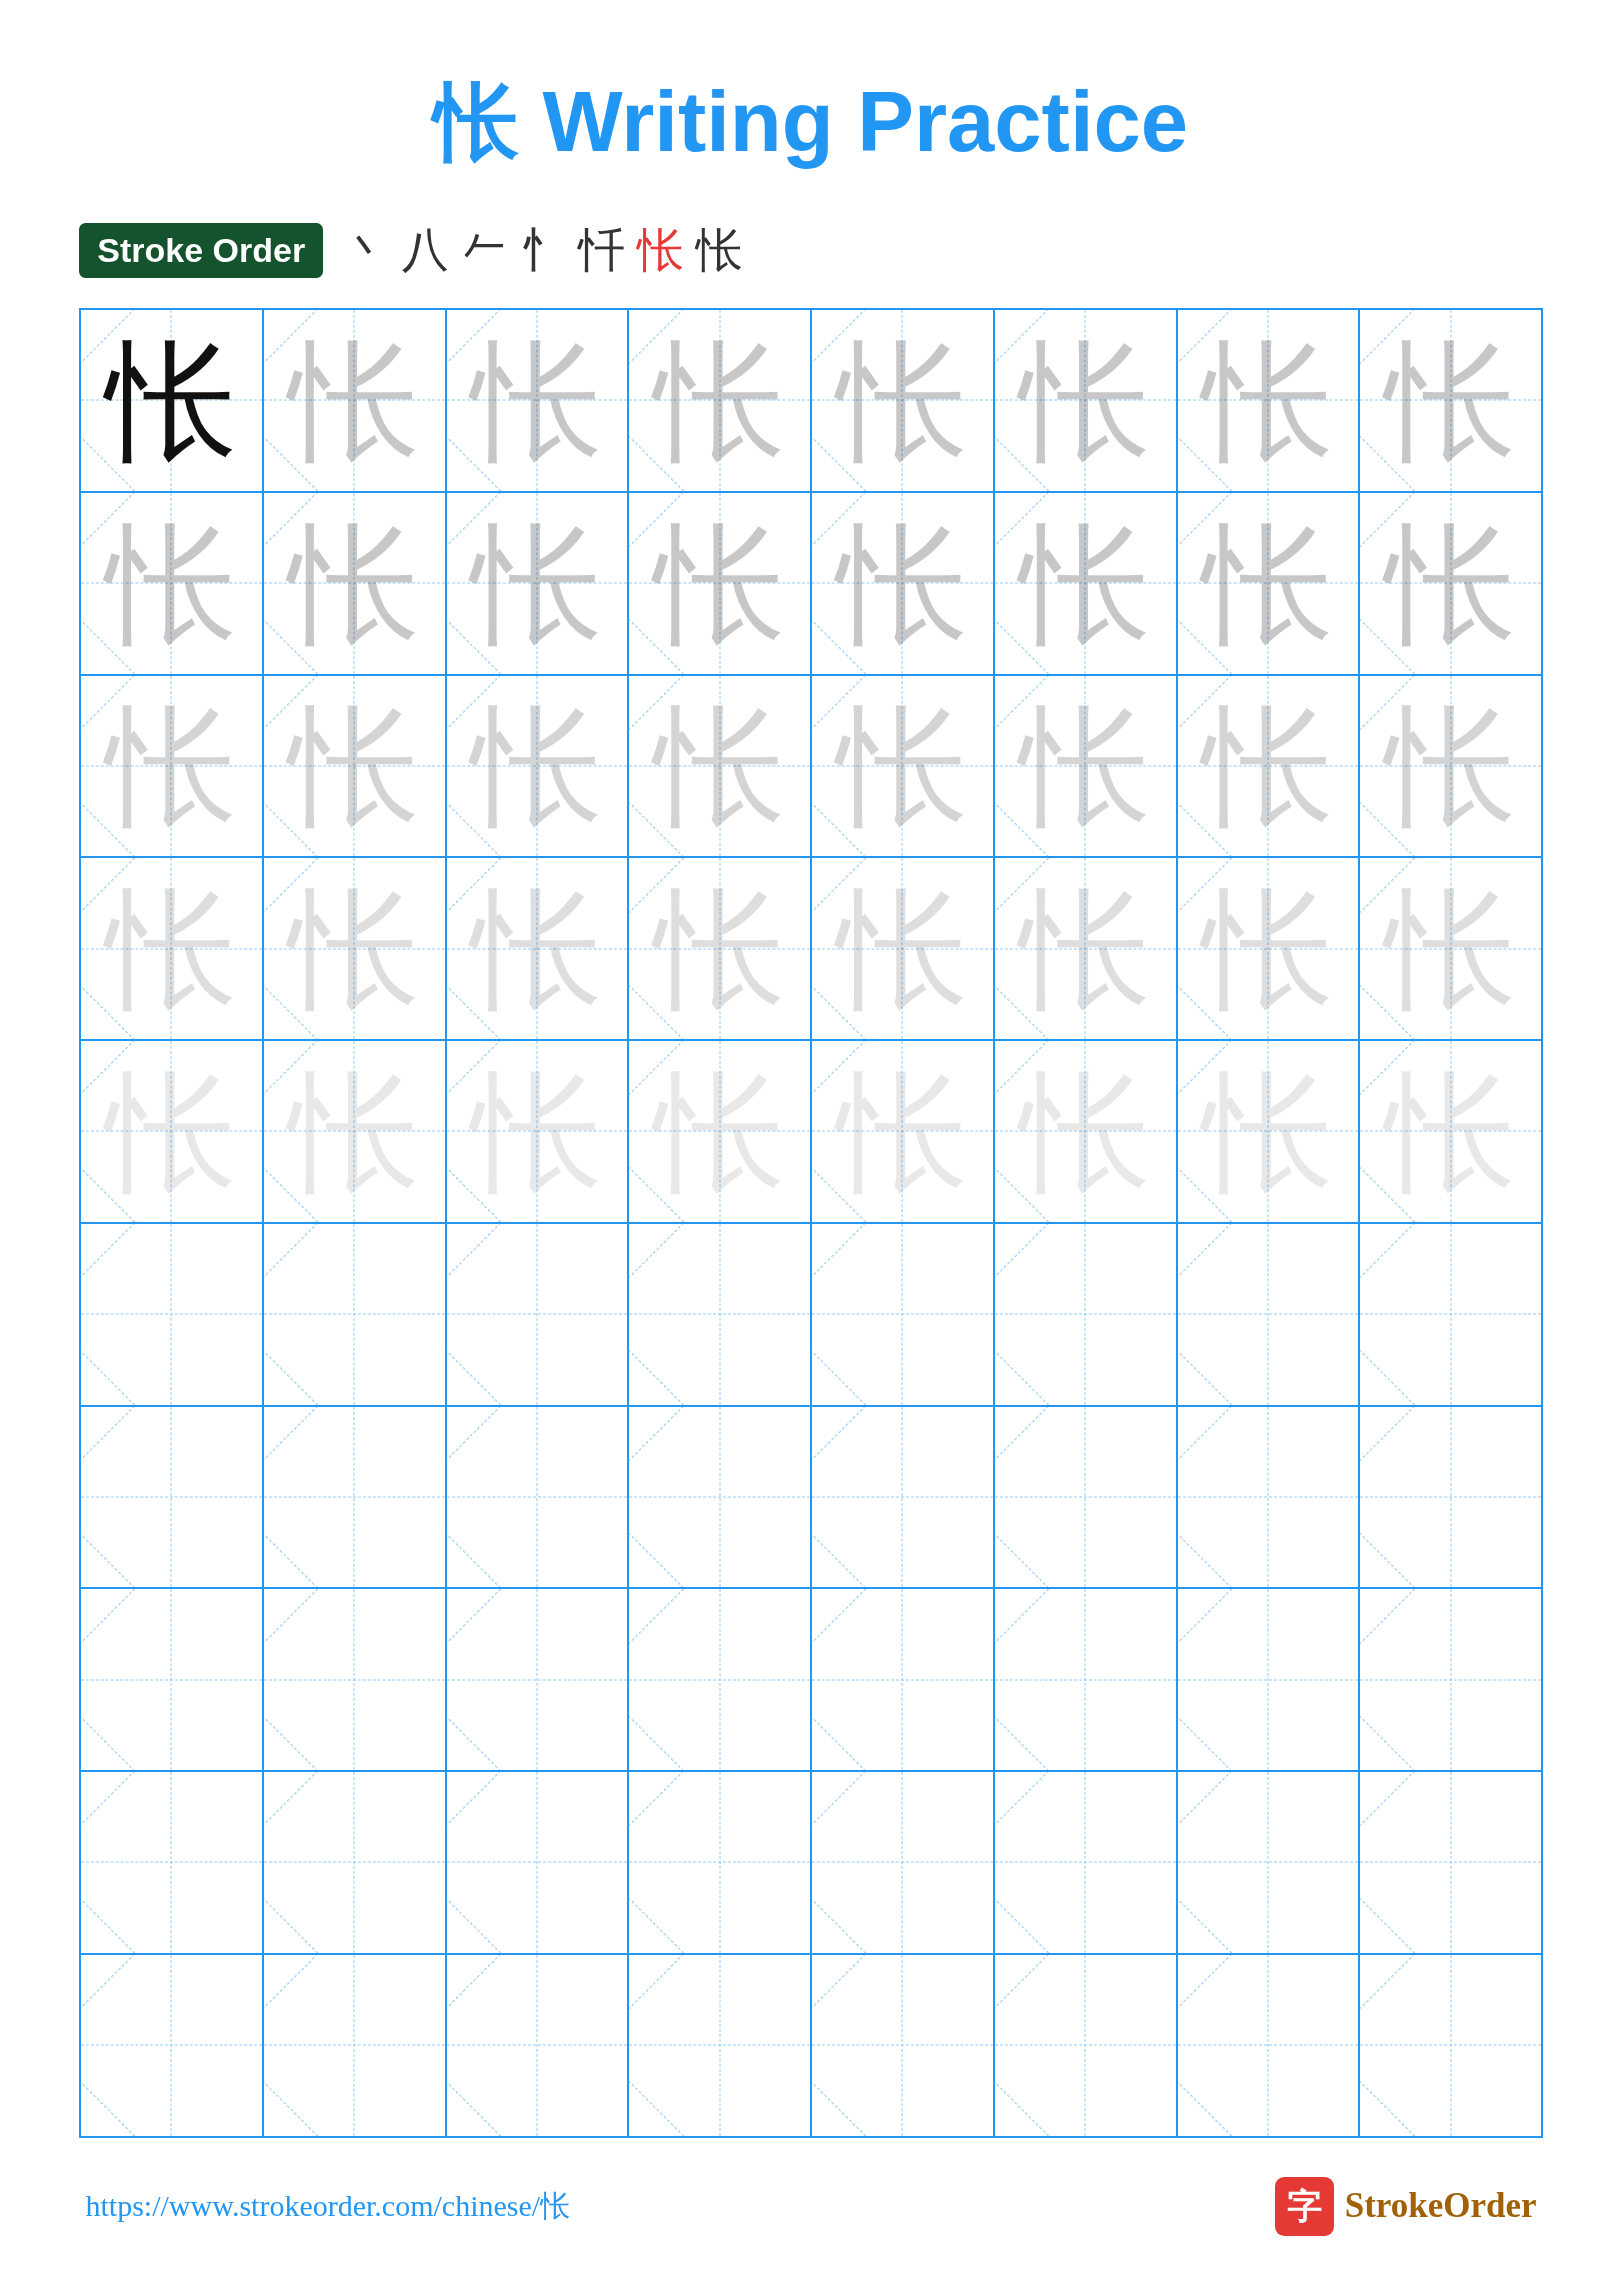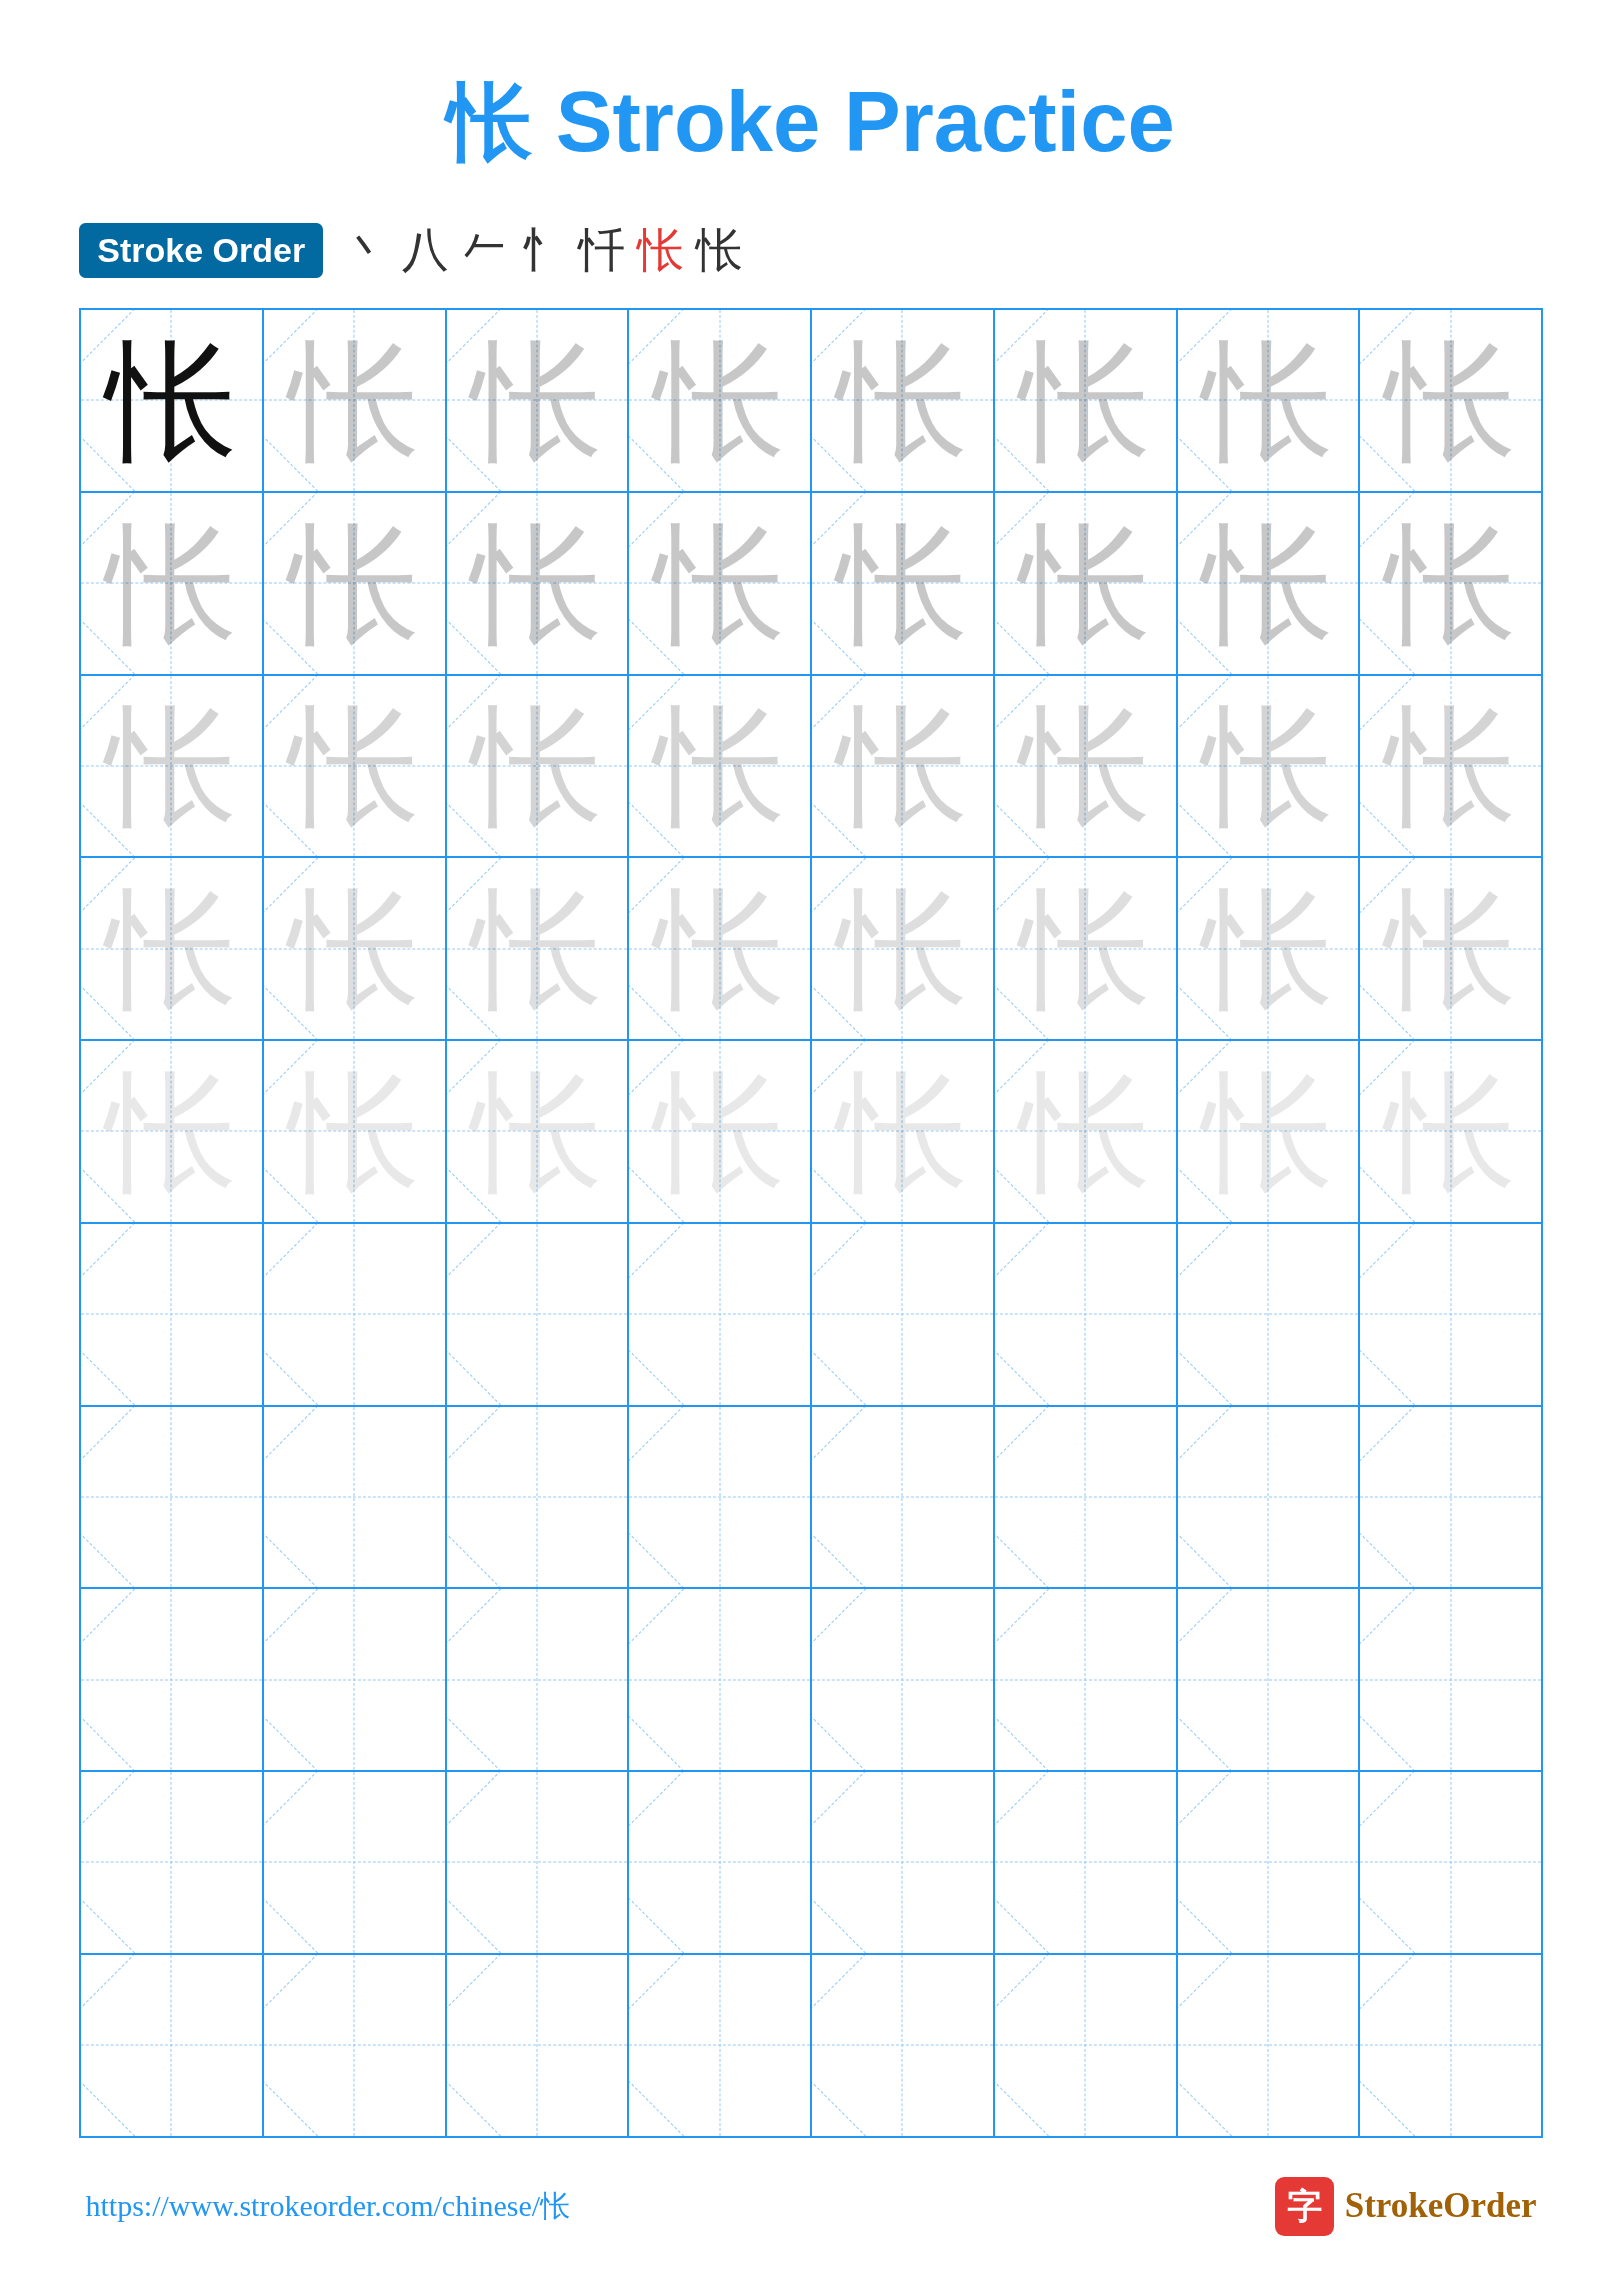--- a/index.html
+++ b/index.html
@@ -32,21 +32,21 @@
 
     .stroke-order-row {
       display: flex;
       align-items: center;
       width: 100%;
       margin-bottom: 26px;
       gap: 0;
     }
 
     .stroke-order-badge {
-      background: #0369a1;
+      background: #14532d;
       color: #fff;
       font-size: 34px;
       font-weight: bold;
       padding: 7.9px 18.3px;
       border-radius: 6.5px;
       margin-right: 19.6px;
       white-space: nowrap;
     }
 
     .stroke-sequence {
@@ -192,21 +192,21 @@
       font-size: 35px;
       font-weight: bold;
       color: #a16207;
     }
   </style>
 </head>
 <body>
 
 <div class="page">
 
-  <h1 class="title">怅 Stroke Practice</h1>
+  <h1 class="title">怅 Writing Practice</h1>
 
   <div class="stroke-order-row">
     <div class="stroke-order-badge">Stroke Order</div>
     <div class="stroke-sequence">
       <span class="stroke-char">丶</span>
       <span class="stroke-char">八</span>
       <span class="stroke-char">𠂉</span>
       <span class="stroke-char">忄</span>
       <span class="stroke-char">忏</span>
       <span class="stroke-char red">怅</span>

